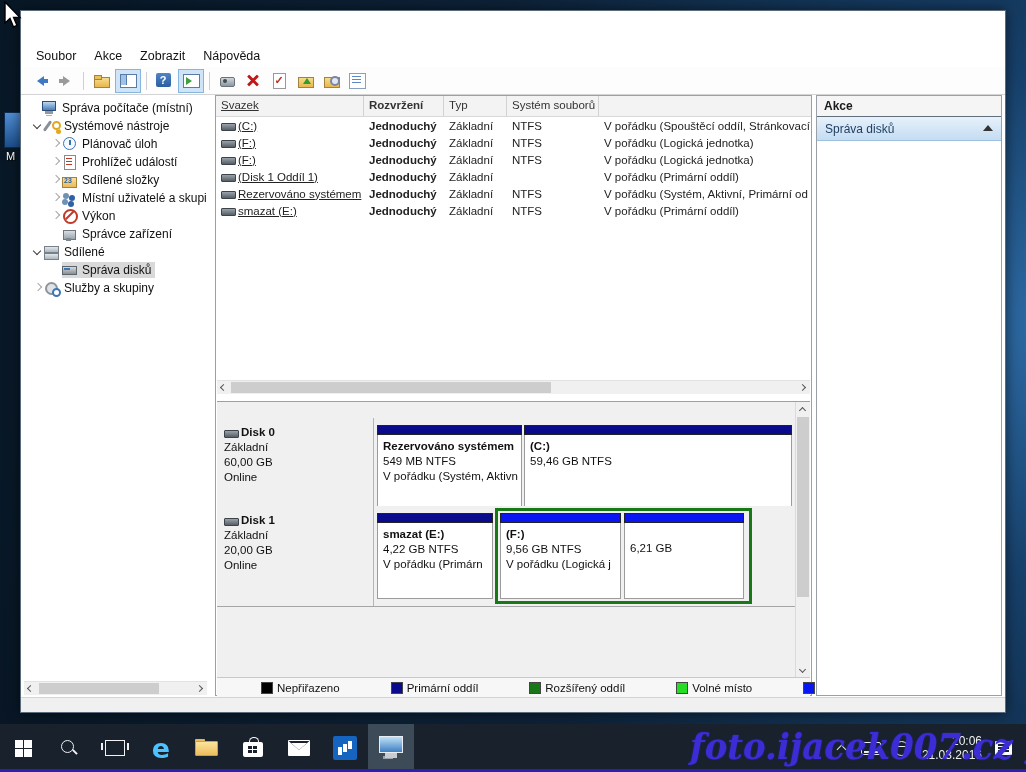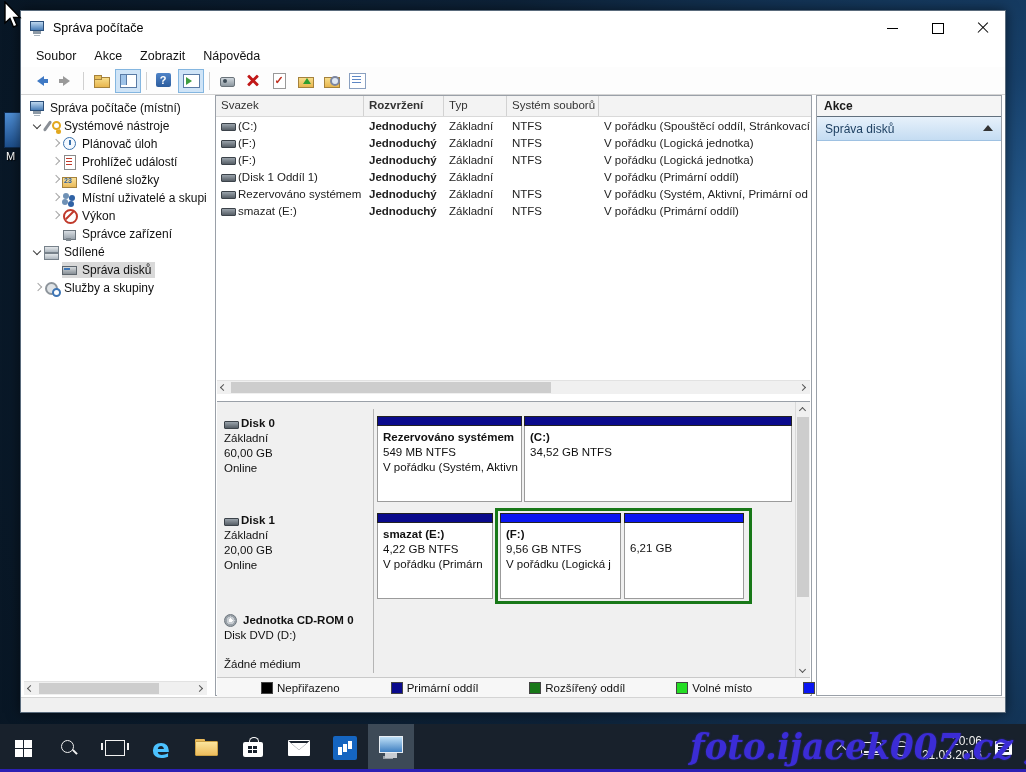--- a/index.html
+++ b/index.html
@@ -58,21 +58,21 @@
   .g-folfind::after{content:"";position:absolute;right:0;top:3px;width:6px;height:6px;border:2px solid #7d8setFa;border:2px solid #7d86a0;border-radius:50%;background:#dfe9f5;}
   .g-list::before{content:"";position:absolute;left:0;top:0;width:15px;height:14px;background:
     linear-gradient(#fff,#fff);border:1px solid #8aa0c0;}
   .g-list::after{content:"";position:absolute;left:3px;top:3px;width:9px;height:8px;
     background:repeating-linear-gradient(#5d87c5 0 1px,transparent 1px 3px);}
   
   .workarea{position:absolute;left:0;top:84px;right:0;bottom:15px;background:#fff;}
   
   .tree{position:absolute;left:3px;top:0;width:183px;bottom:14px;overflow:hidden;padding-top:4px;}
   .trow{display:flex;align-items:center;height:18px;white-space:nowrap;}
-  .lvl0{margin-left:6px;} .lvl1{margin-left:8px;} .lvl2{margin-left:26px;}
+  .lvl0{margin-left:18px;} .lvl1{margin-left:8px;} .lvl2{margin-left:26px;}
   .chev{width:12px;height:12px;flex:none;position:relative;}
   .chev.r::before{content:"";position:absolute;left:3px;top:2px;width:5px;height:5px;border-right:1.4px solid #a6a6a6;border-top:1.4px solid #a6a6a6;transform:rotate(45deg);}
   .chev.d::before{content:"";position:absolute;left:2px;top:2px;width:5px;height:5px;border-right:1.4px solid #3c3c3c;border-bottom:1.4px solid #3c3c3c;transform:rotate(45deg);}
   .tlabel{padding:1px 4px 1px 3px;font-size:12px;color:#111;}
   .trow.selected .sel-wrap{background:#d9d9d9;}
   .sel-wrap{display:flex;align-items:center;}
   
   .ti{position:relative;display:inline-block;width:17px;height:15px;flex:none;}
   .i-computer::before{content:"";position:absolute;left:0;top:0;width:12px;height:8px;background:linear-gradient(#bcd6ee,#4a7fb9);border:1px solid #2c4f79;}
   .i-computer::after{content:"";position:absolute;left:3px;top:10px;width:8px;height:3px;background:#8d9aa6;box-shadow:0 3px 0 -1px #aab4bd;}
@@ -97,21 +97,21 @@
   .i-diskmgmt::after{content:"";position:absolute;left:2px;top:5px;width:6px;height:2px;background:#3e75b5;}
   .i-services::before{content:"";position:absolute;left:1px;top:1px;width:9px;height:9px;border:2px solid #8d949b;border-radius:50%;background:#dfe3e6;}
   .i-services::after{content:"";position:absolute;left:8px;top:7px;width:5px;height:5px;border:2px solid #3e75b5;border-radius:50%;background:#fff;}
   .i-vol{width:15px;height:10px;}
   .i-vol::before{content:"";position:absolute;left:0;top:2px;width:13px;height:6px;background:linear-gradient(#9aa3ab,#565e66);border:1px solid #3c434a;border-radius:1px;}
   .i-cd::before{content:"";position:absolute;left:0;top:1px;width:11px;height:11px;border-radius:50%;background:radial-gradient(circle,#fff 0 2px,#c9ced3 2px 4px,#9aa2a9 4px 6px);border:1px solid #6d767e;}
   
   .main{position:absolute;left:194px;top:0;width:597px;height:601px;border:1px solid #9aa0a8;box-sizing:border-box;background:#fff;}
   .volhead{display:flex;height:20px;background:#f3f3f3;border-bottom:1px solid #d9d9d9;font-size:11.5px;color:#333;}
   .vh{padding:3px 4px 0 5px;border-right:1px solid #d2d2d2;box-sizing:border-box;white-space:nowrap;overflow:hidden;}
-  .c0{width:148px;} .c1{width:80px;font-weight:bold;} .c2{width:63px;} .c3{width:92px;} .c4{flex:1;}
+  .c0{width:148px;text-decoration:underline;} .c1{width:80px;font-weight:bold;} .c2{width:63px;} .c3{width:92px;} .c4{flex:1;}
   .vrow{display:flex;height:17px;align-items:center;font-size:11.5px;color:#222;white-space:nowrap;}
   .vc{padding:0 4px 0 5px;box-sizing:border-box;overflow:hidden;white-space:nowrap;}
   .vc.c0{display:flex;align-items:center;gap:2px;}
   .hscroll{position:absolute;left:1px;right:1px;height:13px;background:#f0f0f0;border-top:1px solid #e2e2e2;}
   .hscroll .thumb{position:absolute;top:1px;height:11px;background:#cdcdcd;}
   .arr{position:absolute;top:0;width:13px;height:13px;}
   .arr::before{content:"";position:absolute;left:4px;top:4px;width:4px;height:4px;border-left:1.4px solid #555;border-bottom:1.4px solid #555;transform:rotate(45deg);}
   .arr.right::before{transform:rotate(-135deg);left:3px;}
   .arr.up::before{transform:rotate(135deg);top:5px;}
   .arr.down::before{transform:rotate(-45deg);top:3px;}
@@ -198,35 +198,20 @@
 
   <div class="desk-icon"></div>
   <div class="desk-icon-label">M</div>
 
   <svg class="cursor" width="22" height="30" viewBox="0 0 22 30">
     <polygon points="2,1 2,22 7,17.5 10.5,26 14,24.5 10.6,16.5 17,16.5" fill="#fff" stroke="#000" stroke-width="1.4"></polygon>
   </svg>
 
   <div class="win">
 
-    <div class="titlebar">
-      <span class="ti i-computer title-ic"></span>
-      <span class="title-text">Správa počítače</span>
-      <div class="caption-btns">
-        <div class="cap">
-            <span class="glyph-min"></span>
-          </div>
-        <div class="cap">
-            <span class="glyph-max"></span>
-          </div>
-        <div class="cap">
-            <span class="glyph-x"></span>
-          </div>
-      </div>
-    </div>
 
     <div class="menubar">
       <span class="menu-item">Soubor</span>
       <span class="menu-item">Akce</span>
       <span class="menu-item">Zobrazit</span>
       <span class="menu-item">Nápověda</span>
     </div>
 
     <div class="toolbar">
       <div class="tbtn">
@@ -411,21 +396,21 @@
 
         <div class="hscroll" style="top:284px;">
           <span class="arr left" style="left:0;"></span>
           <span class="arr right" style="right:0;"></span>
           <span class="thumb" style="left:14px;width:320px;"></span>
         </div>
 
         <div class="diskview">
           <div class="dvrows">
 
-            <div class="drow" style="top:7px;height:100px;">
+            <div class="drow" style="top:16px;height:100px;">
               <div class="dlabel">
                 <div class="dname">
                     <span class="ti i-vol"></span>
                     <b>Disk 0</b>
                   </div>
                 <div>Základní</div>
                 <div>60,00 GB</div>
                 <div>Online</div>
               </div>
               <div class="parts">
@@ -434,21 +419,21 @@
                   <div class="pbody">
                     <div class="pt">Rezervováno systémem</div>
                     <div>549 MB NTFS</div>
                     <div>V pořádku (Systém, Aktivn</div>
                   </div>
                 </div>
                 <div class="pcell" style="left:149px;width:268px;">
                   <div class="pbar" style="background: rgb(10, 10, 140);"></div>
                   <div class="pbody">
                     <div class="pt">(C:)</div>
-                    <div>34,52 GB NTFS</div>
+                    <div>59,46 GB NTFS</div>
                   </div>
                 </div>
               </div>
             </div>
 
             <div class="drow" style="top:104px;height:100px;">
               <div class="dlabel">
                 <div class="dname">
                     <span class="ti i-vol"></span>
                     <b>Disk 1</b>
@@ -479,31 +464,20 @@
                     <div class="pbar" style="background: rgb(10, 22, 242);"></div>
                     <div class="pbody">
                       <div class="pt"></div>
                       <div style="margin-top:14px;">6,21 GB</div>
                     </div>
                   </div>
                 </div>
               </div>
             </div>
 
-            <div class="drow" style="top:204px;height:67px;border-bottom:none;">
-              <div class="dlabel">
-                <div class="dname">
-                    <span class="ti i-cd"></span>
-                    <b>Jednotka CD-ROM 0</b>
-                  </div>
-                <div>Disk DVD (D:)</div>
-                <div style="margin-top:14px;">Žádné médium</div>
-              </div>
-              <div class="parts"></div>
-            </div>
           </div>
 
           <div class="vscroll">
             <span class="arr up" style="left:0;top:1px;"></span>
             <span class="vthumb"></span>
             <span class="arr down" style="left:0;top:auto;bottom:1px;position:absolute;"></span>
           </div>
         </div>
 
         <div class="legend">

